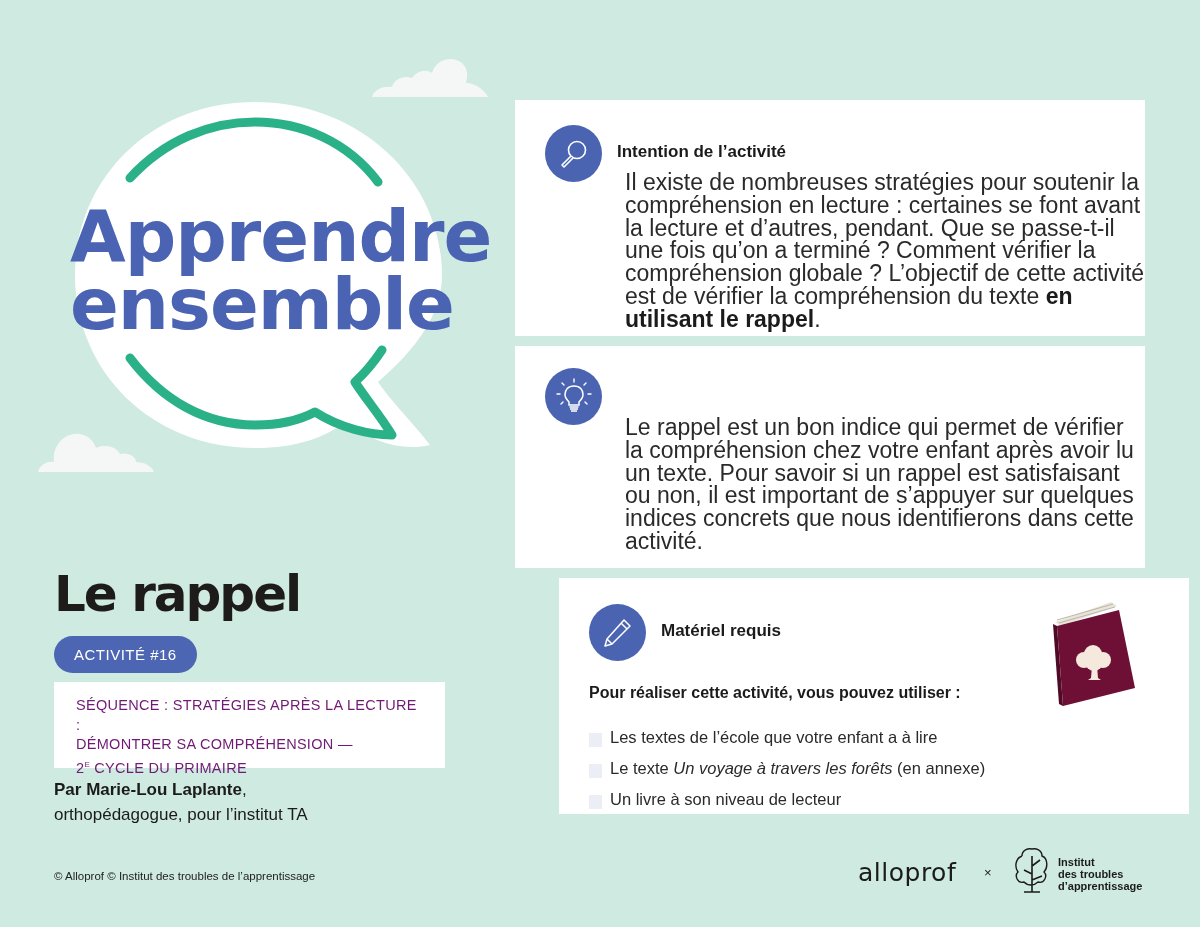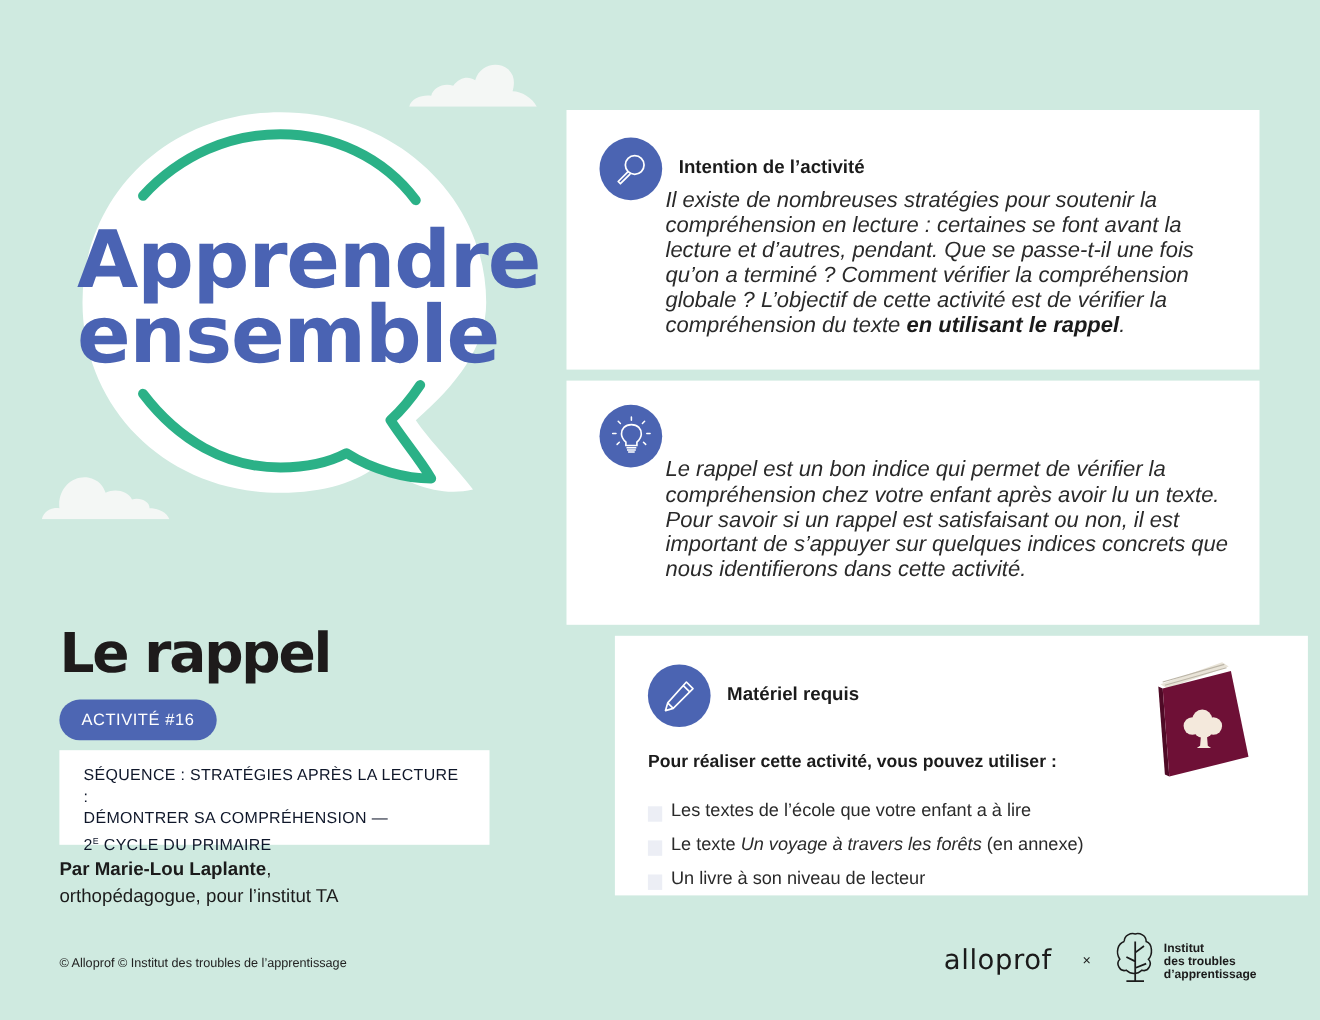--- a/index.html
+++ b/index.html
@@ -30,21 +30,21 @@
       font-family: "DejaVu Sans", sans-serif; letter-spacing: -2px;
     }
     .activity-badge {
       position: absolute; left: 54px; top: 636px; height: 37px;
       padding: 0 20px; border-radius: 19px; background: #4d66b3;
       color: #fff; font-size: 15px; line-height: 37px; letter-spacing: 0.5px;
     }
     .sequence-box {
       position: absolute; left: 54px; top: 682px; width: 391px; height: 86px;
       background: #fff; padding: 14px 28px 0 22px;
-      color: #0f172a; font-size: 14.5px; line-height: 19.5px; letter-spacing: 0.3px;
+      color: #701a75; font-size: 14.5px; line-height: 19.5px; letter-spacing: 0.3px;
     }
     .sequence-box span { display: block; }
     .author {
       position: absolute; left: 54px; top: 777px;
       font-size: 17px; line-height: 25px; color: #1b1b1b;
     }
     .author b { font-weight: bold; }
     .copyright {
       position: absolute; left: 54px; top: 870px; font-size: 11.5px; color: #222;
     }
@@ -54,22 +54,22 @@
     .card-2 { top: 346px; height: 222px; }
     .card-3 { top: 578px; height: 236px; margin-left: 44px; }
     .icon-circle {
       position: absolute; left: 30px; width: 57px; height: 57px; border-radius: 50%;
       background: #4b64b2; display: flex; align-items: center; justify-content: center;
     }
     .card-heading {
       position: absolute; left: 102px; font-size: 17px; font-weight: bold; color: #1b1b1b;
     }
     .card-body {
-      position: absolute; left: 90px; width: 520px;
-      font-size: 20px; line-height: 22.8px; color: #2a2a2a; font-style: italic;
+      position: absolute; left: 110px; width: 520px;
+      font-size: 23px; line-height: 22.8px; color: #2a2a2a;
     }
     .card-body b { font-weight: bold; color: #1b1b1b; }
     .materials-intro {
       position: absolute; left: 30px; top: 106px; font-size: 16px; font-weight: bold; color: #1b1b1b;
     }
     .materials-list { position: absolute; left: 30px; top: 138px; list-style: none; }
     .materials-list li {
       display: flex; align-items: flex-end; height: 31px; font-size: 16.5px; color: #2a2a2a;
     }
     .checkbox {

